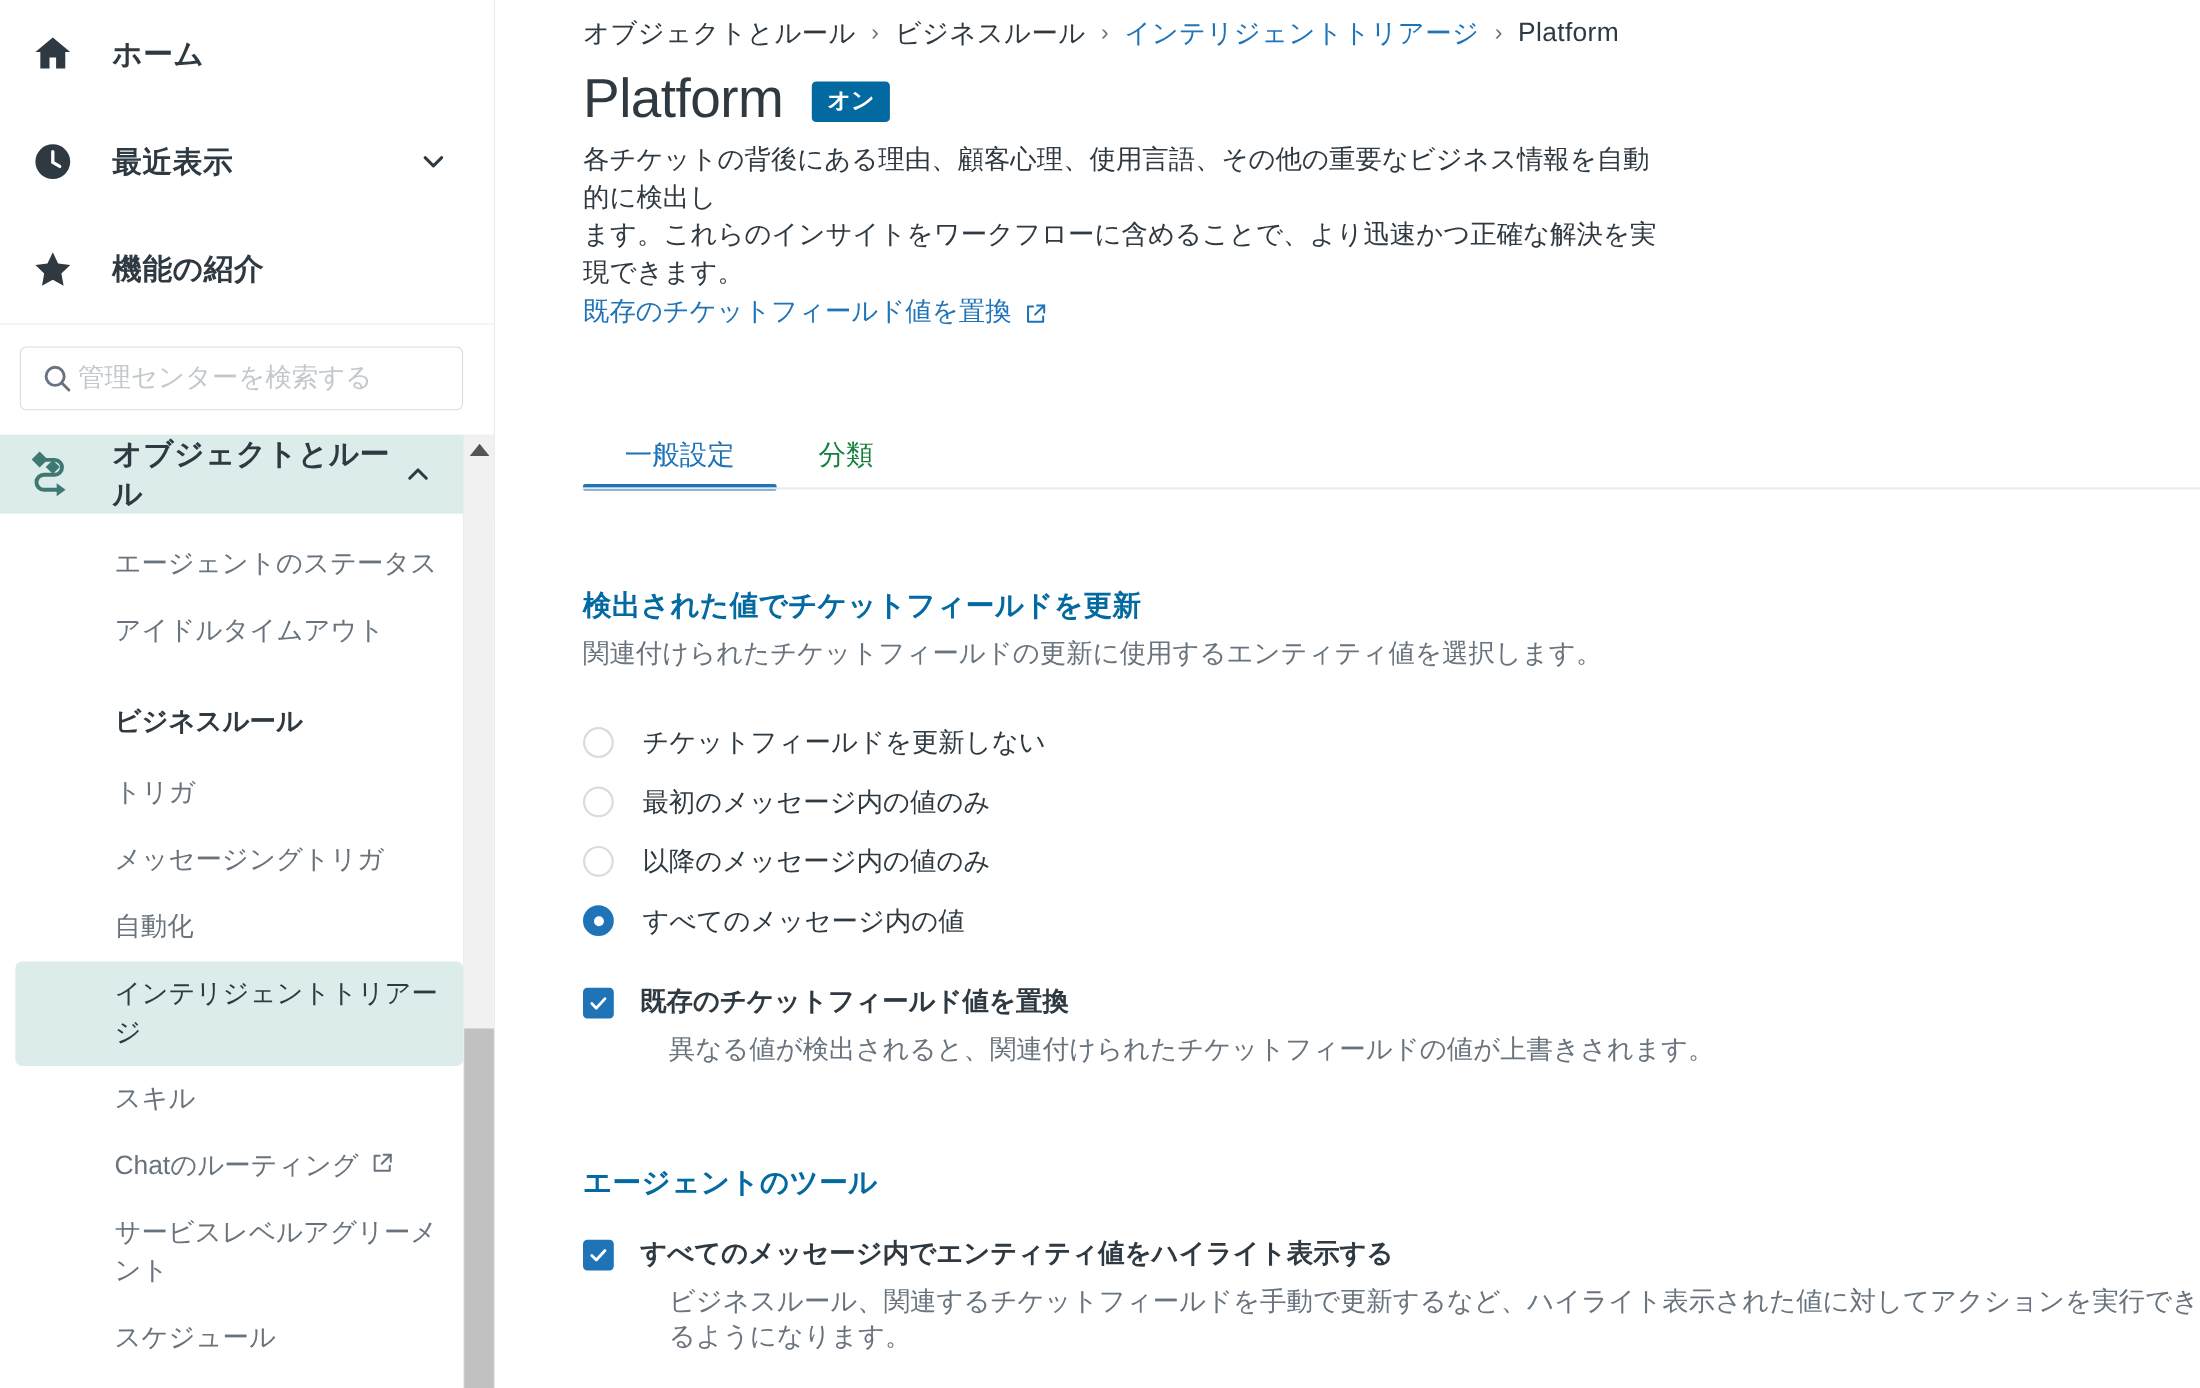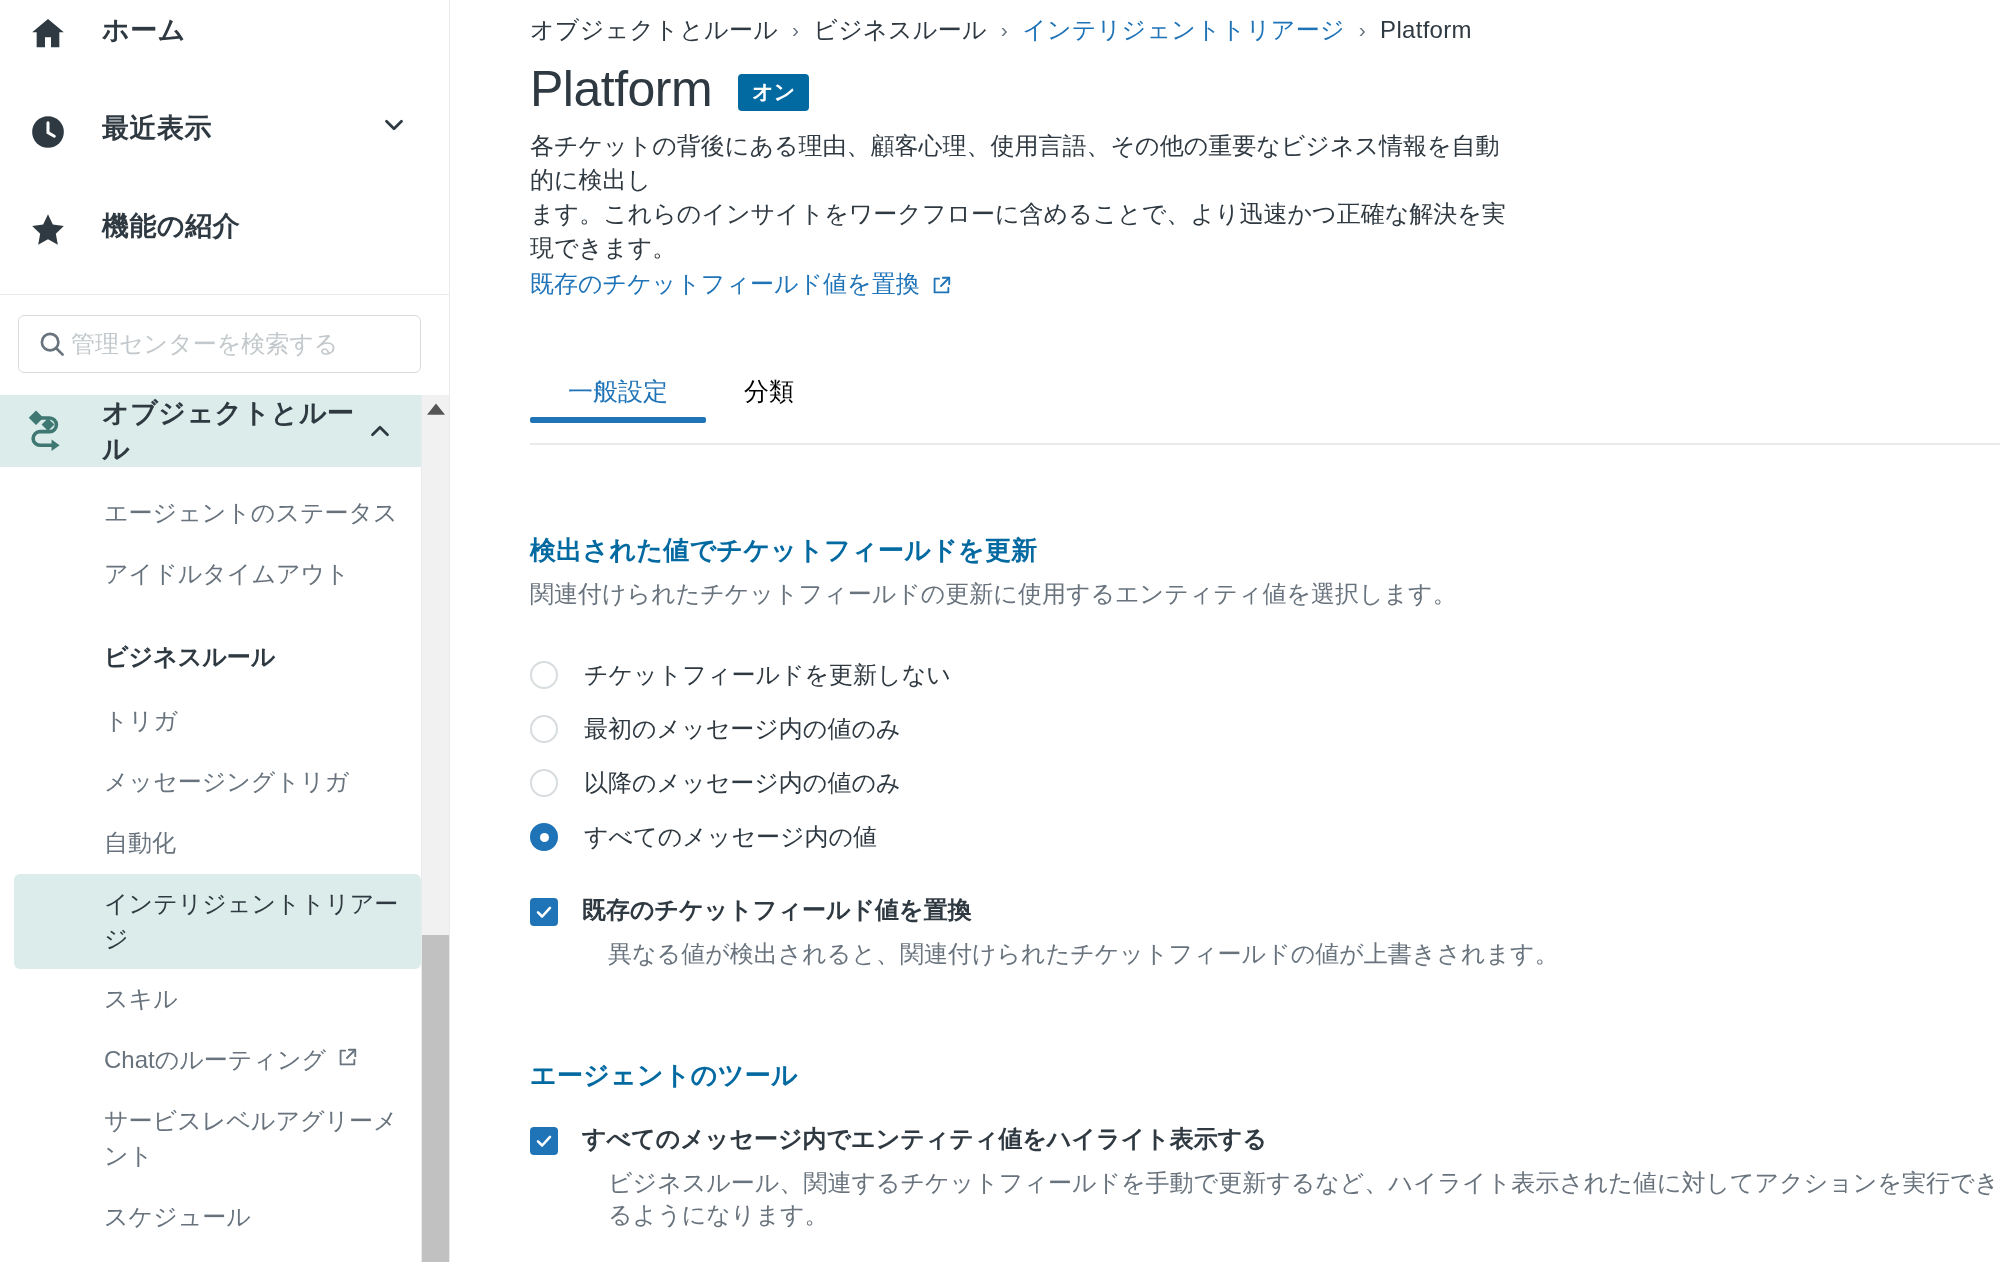--- a/index.html
+++ b/index.html
@@ -17,21 +17,21 @@
   .sidebar {
     width: 450px;
     height: 1262px;
     background: #ffffff;
     border-right: 1px solid #e9ebed;
     position: relative;
     flex: 0 0 450px;
   }
   .sb-top { padding: 0; border-bottom: 1px solid #e9ebed; }
   .sb-top-item {
-    display: flex; align-items: flex-start;
+    display: flex; align-items: center;
     height: 98px;
     padding: 12px 26px;
     cursor: pointer;
   }
   .sb-top-item .ico {
     width: 44px; height: 44px;
     display: flex; align-items: center; justify-content: center;
     color: #2f3941; flex: 0 0 44px;
   }
   .sb-top-item .lbl {
@@ -141,23 +141,23 @@
     display: inline-flex; align-items: center;
   }
   .desc a .extico { margin-left: 10px; display:inline-flex; position:relative; top:2px; }
 
   .tabs {
     margin-top: 78px;
     padding-left: 80px;
     position: relative;
     height: 66px;
   }
-  .tabs-inner { display: flex; align-items: flex-start; height: 66px; }
+  .tabs-inner { display: flex; align-items: flex-end; height: 66px; }
   .tab {
-    font-size: 25px; color: #000000;
+    font-size: 25px; color: #15803d;
     padding: 0 38px 18px 38px;
     cursor: pointer; position: relative;
     line-height: 1;
   }
   .tab.active { color: #1f73b7; font-weight: 400; }
   .tab.active::after {
     content: ""; position: absolute;
     left: 0; right: 0; bottom: -1px; height: 6px;
     background: #1f73b7; border-radius: 2px;
   }

